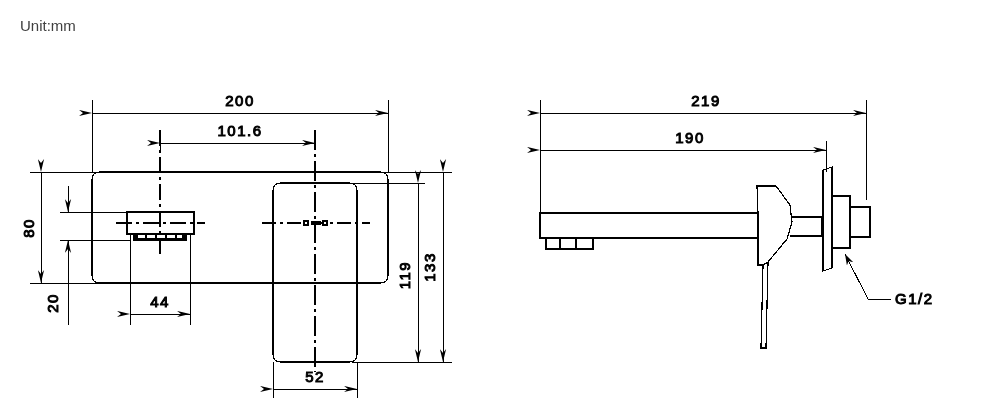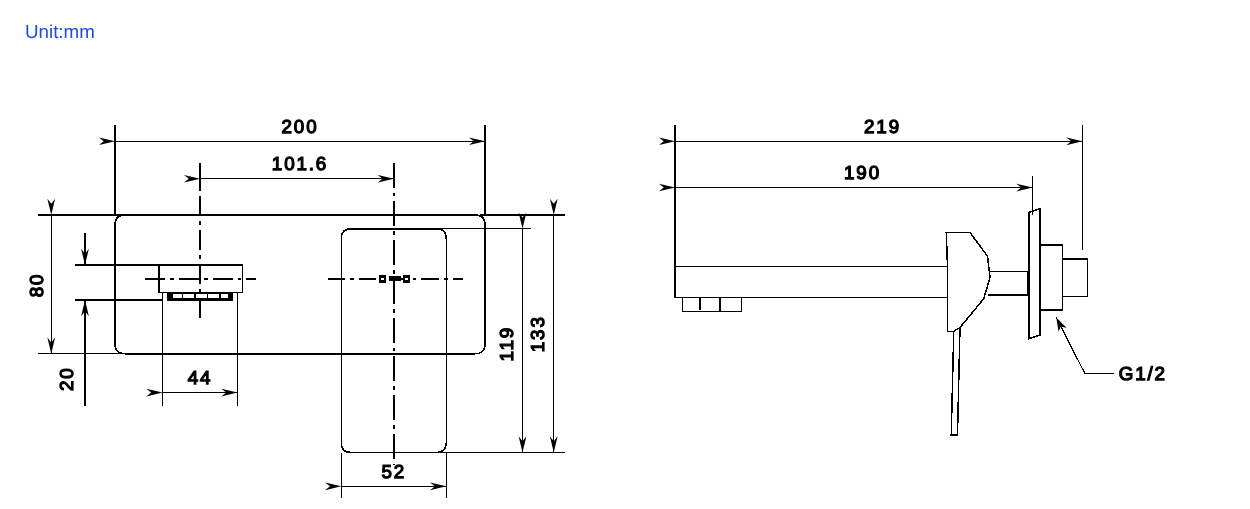--- a/index.html
+++ b/index.html
@@ -12,21 +12,21 @@
     height: 407px;
     position: relative;
     font-family: "Liberation Sans", sans-serif;
     overflow: hidden;
   }
   #unit-label {
     position: absolute;
     left: 20px;
     top: 17px;
     font-size: 15px;
-    color: #1d4ed8;
+    color: #404040;
     letter-spacing: 0px;
     white-space: nowrap;
   }
   #drawing-svg {
     position: absolute;
     left: 0;
     top: 0;
     width: 1000px;
     height: 407px;
     display: block;

